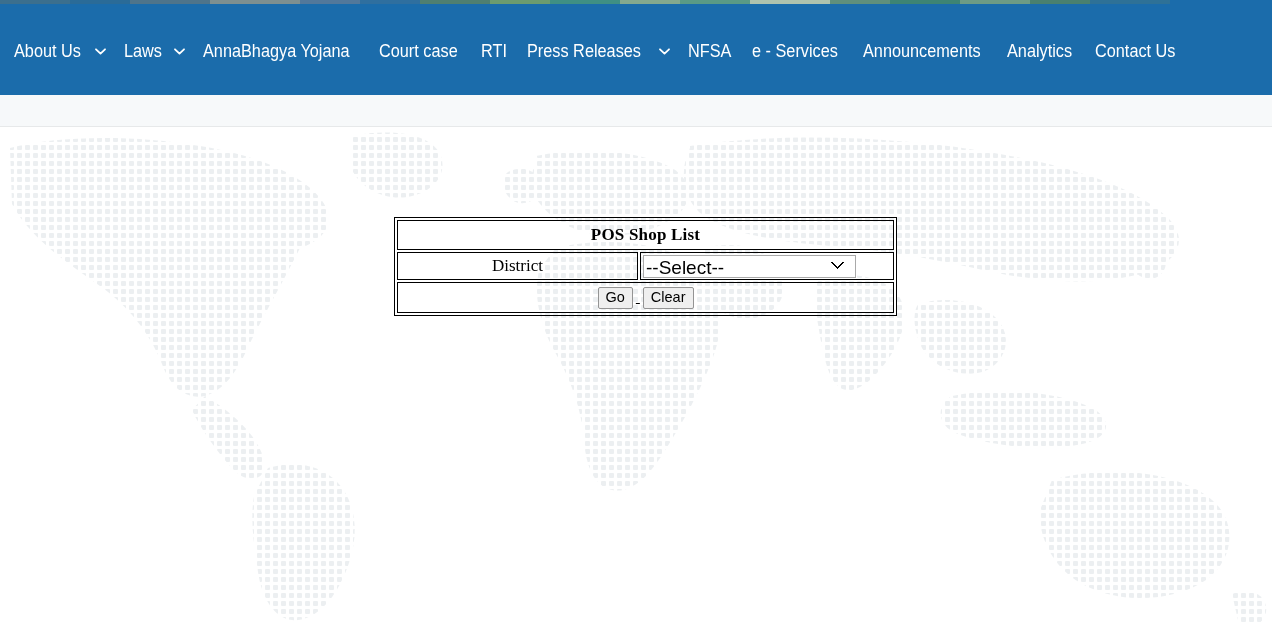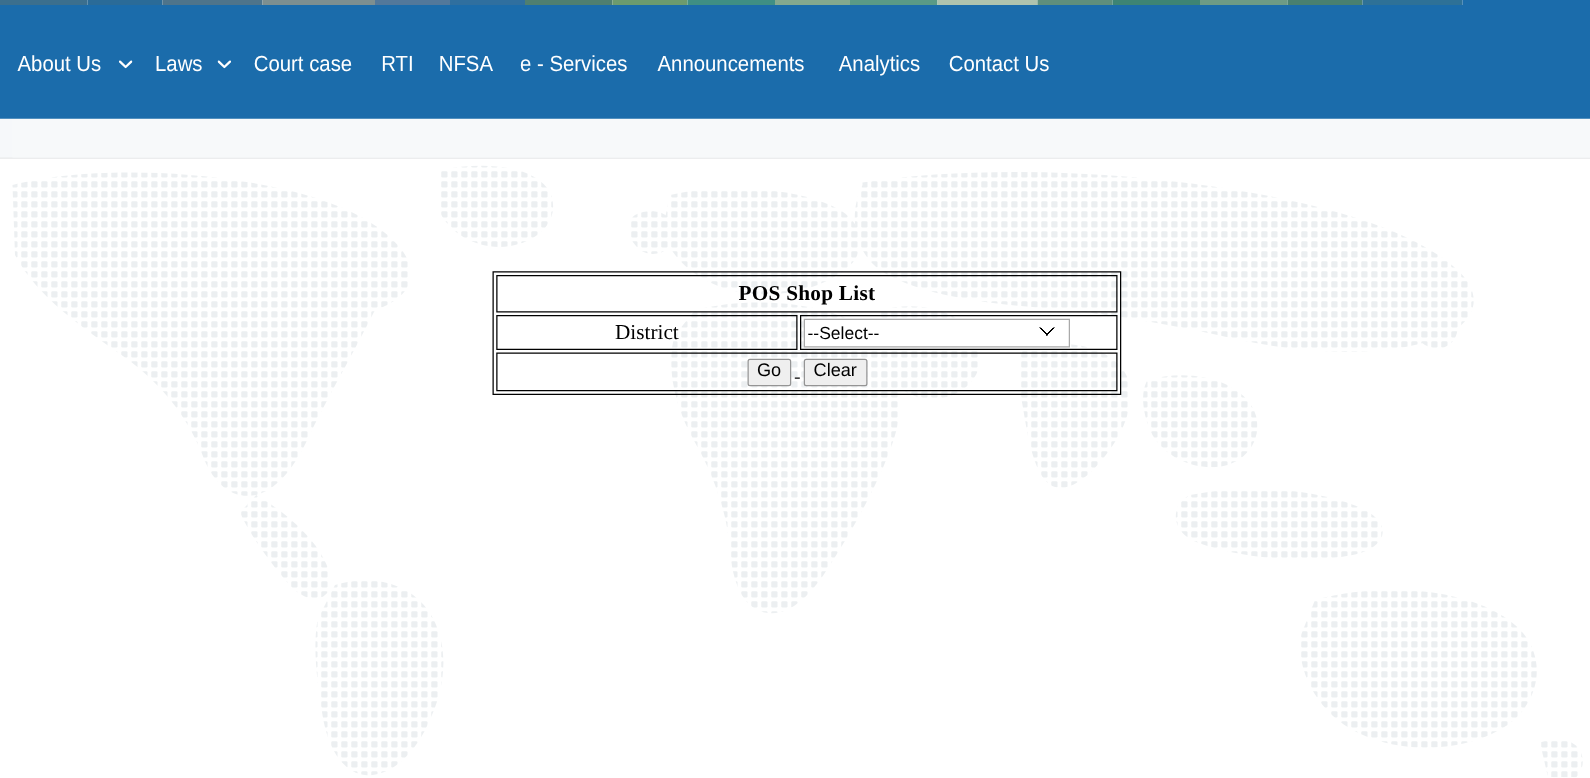--- a/index.html
+++ b/index.html
@@ -151,21 +151,21 @@
     text-align: center;
     height: 27px;
     padding: 3px 0 4px 0;
     text-decoration: underline;
   }
 
   select.sel {
     width: 213px;
     height: 23px;
     font-family: "Liberation Sans", sans-serif;
-    font-size: 14px;
+    font-size: 19px;
     color: #000000;
     background-color: #ffffff;
     border: 1px solid #a9a9a9;
     border-radius: 0;
     padding: 1px 2px;
     box-sizing: border-box;
     -webkit-appearance: none;
     -moz-appearance: none;
     appearance: none;
     background-image:
@@ -292,24 +292,35 @@
       </div>
       <div class="nav-item">
         <span class="nav-label">Laws</span>
         <span class="caret">
           <svg width="11" height="7" viewBox="0 0 11 7" xmlns="http://www.w3.org/2000/svg">
             <path d="M1 1.3 L5.5 5.6 L10 1.3" fill="none" stroke="#ffffff" stroke-width="1.8" stroke-linecap="round" stroke-linejoin="round"></path>
           </svg>
         </span>
       </div>
       <div class="nav-item">
+        <span class="nav-label">AnnaBhagya Yojana</span>
+      </div>
+      <div class="nav-item">
         <span class="nav-label">Court case</span>
       </div>
       <div class="nav-item">
         <span class="nav-label">RTI</span>
+      </div>
+      <div class="nav-item">
+        <span class="nav-label">Press Releases</span>
+        <span class="caret">
+          <svg width="11" height="7" viewBox="0 0 11 7" xmlns="http://www.w3.org/2000/svg">
+            <path d="M1 1.3 L5.5 5.6 L10 1.3" fill="none" stroke="#ffffff" stroke-width="1.8" stroke-linecap="round" stroke-linejoin="round"></path>
+          </svg>
+        </span>
       </div>
       <div class="nav-item">
         <span class="nav-label">NFSA</span>
       </div>
       <div class="nav-item">
         <span class="nav-label">e - Services</span>
       </div>
       <div class="nav-item">
         <span class="nav-label">Announcements</span>
       </div>

